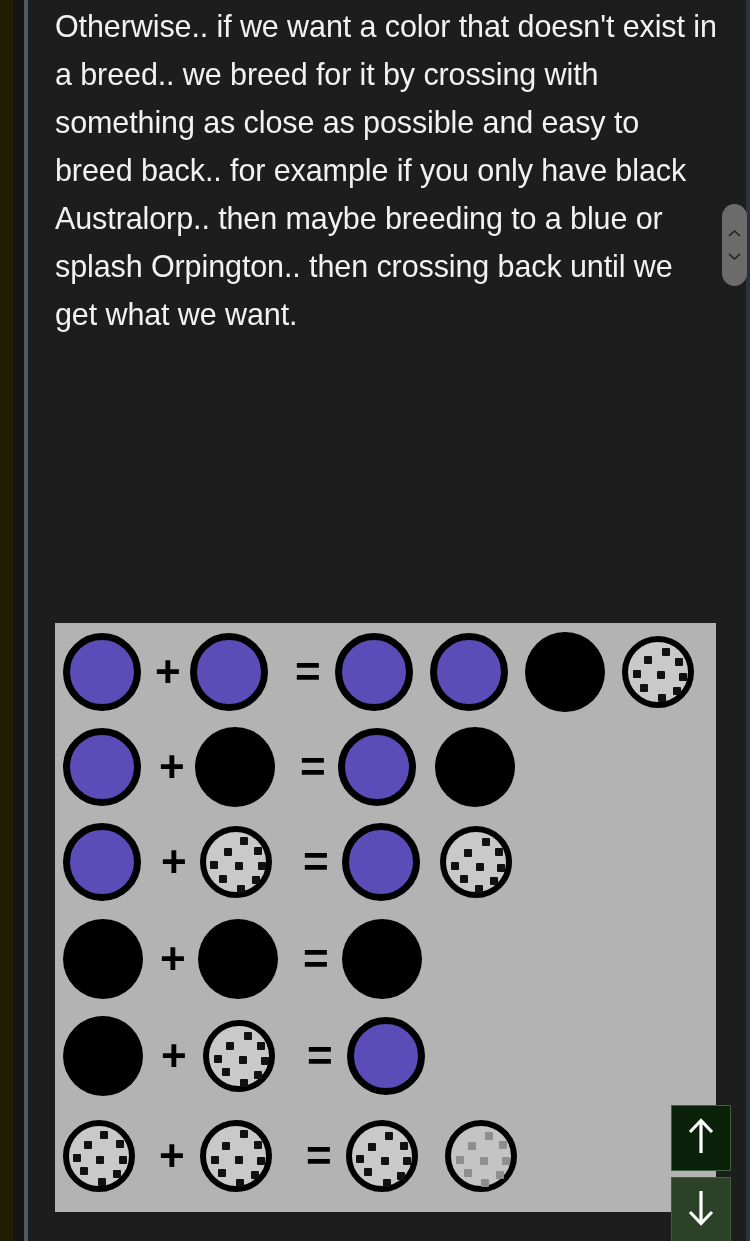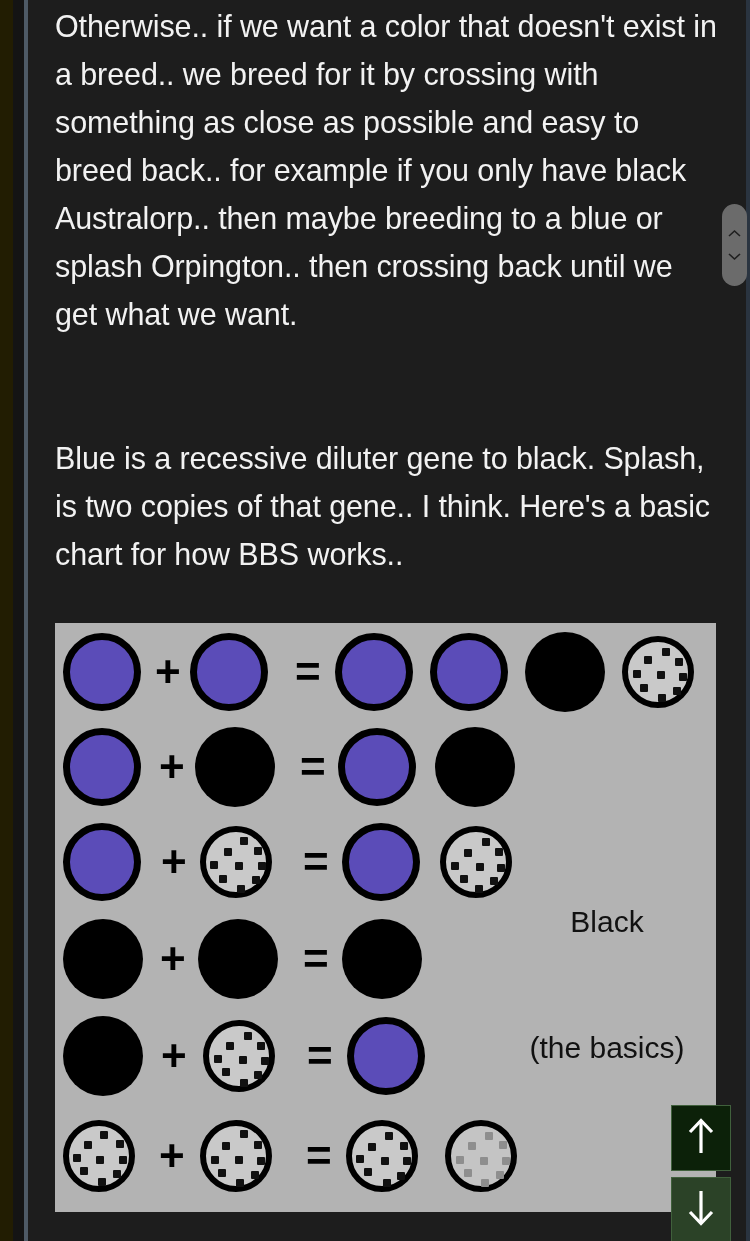--- a/index.html
+++ b/index.html
@@ -193,21 +193,20 @@
 
 <div id="left-olive-strip"></div>
 <div id="left-dark-gap"></div>
 <div id="left-accent-rule"></div>
 <div id="right-edge-strip"></div>
 
 <div id="content-pane">
 
   <div class="article-paragraph" id="paragraph-1">Otherwise.. if we want a color that doesn't exist in a breed.. we breed for it by crossing with something as close as possible and easy to breed back.. for example if you only have black Australorp.. then maybe breeding to a blue or splash Orpington.. then crossing back until we get what we want.</div>
 
-  <div class="article-paragraph" id="paragraph-2">Blue is a recessive diluter gene to black. Splash, is two copies of that gene.. I think. Here's a basic chart for how BBS works..</div>
 
   <div id="genetics-chart">
 
     <div class="chart-row" style="top:0px;">
       <div class="chart-cell" style="left:8px;">
           <div class="chip chip-blue"></div>
         </div>
       <div class="operator" style="left:100px;">+</div>
       <div class="chart-cell" style="left:135px;">
           <div class="chip chip-blue"></div>
@@ -380,24 +379,22 @@
           <span class="speck" style="left:29px;top:31px;"></span>
           <span class="speck" style="left:51px;top:31px;"></span>
           <span class="speck" style="left:13px;top:43px;"></span>
           <span class="speck" style="left:45px;top:45px;"></span>
           <span class="speck" style="left:30px;top:53px;"></span>
         </div>
       </div>
     </div>
 
     <div id="chart-legend">
-      <div>Black</div>
-    </div>
-
-    <div id="chart-note">(the basics)</div>
+    </div>
+
 
   </div>
 
 </div>
 
 <div id="scrollbar-thumb">
   <span class="thumb-chevron">
     <svg width="13" height="9" viewBox="0 0 13 9">
       <polyline points="1,7 6.5,2 12,7" fill="none" stroke="#1f1f1f" stroke-width="1.6"></polyline>
     </svg>

